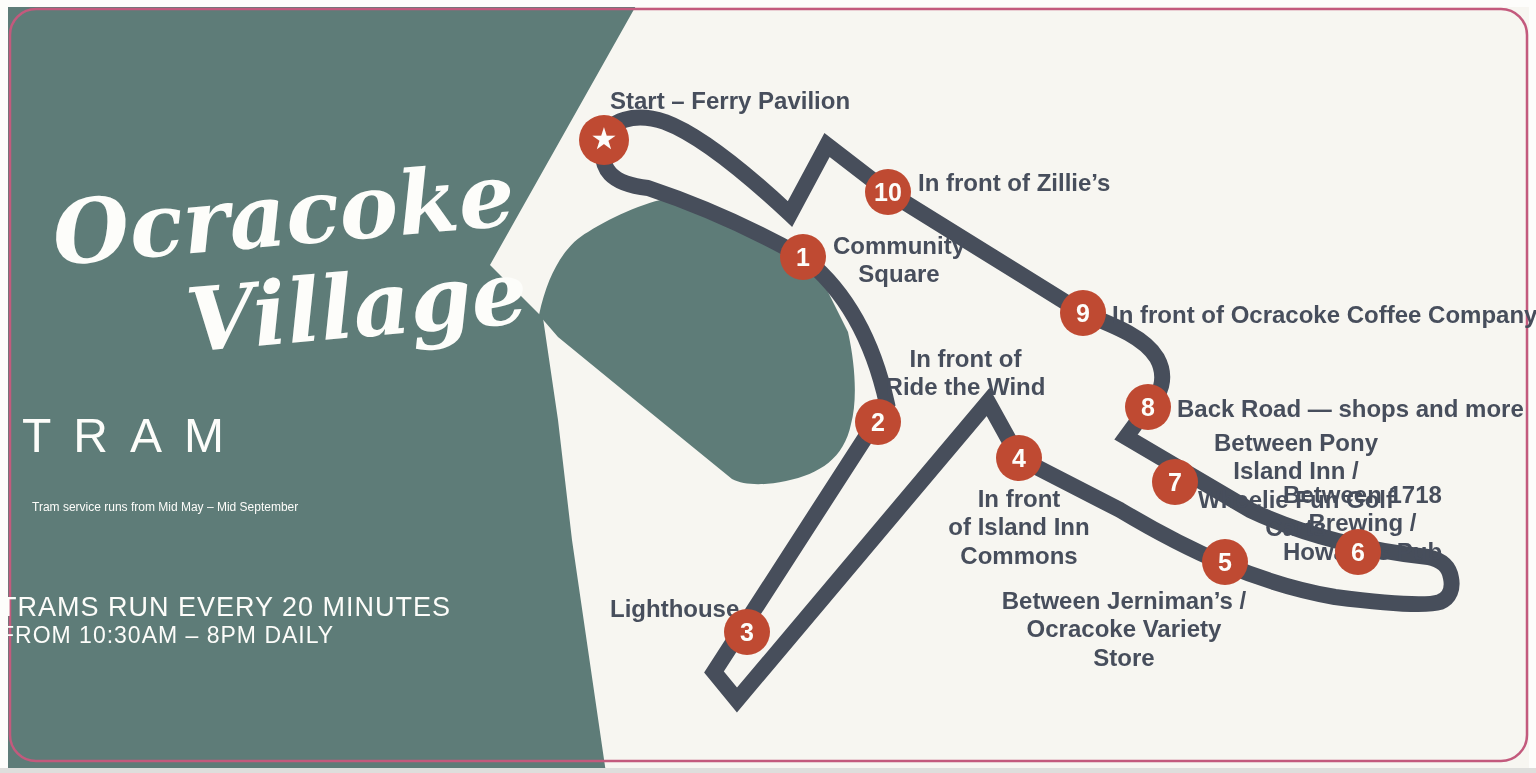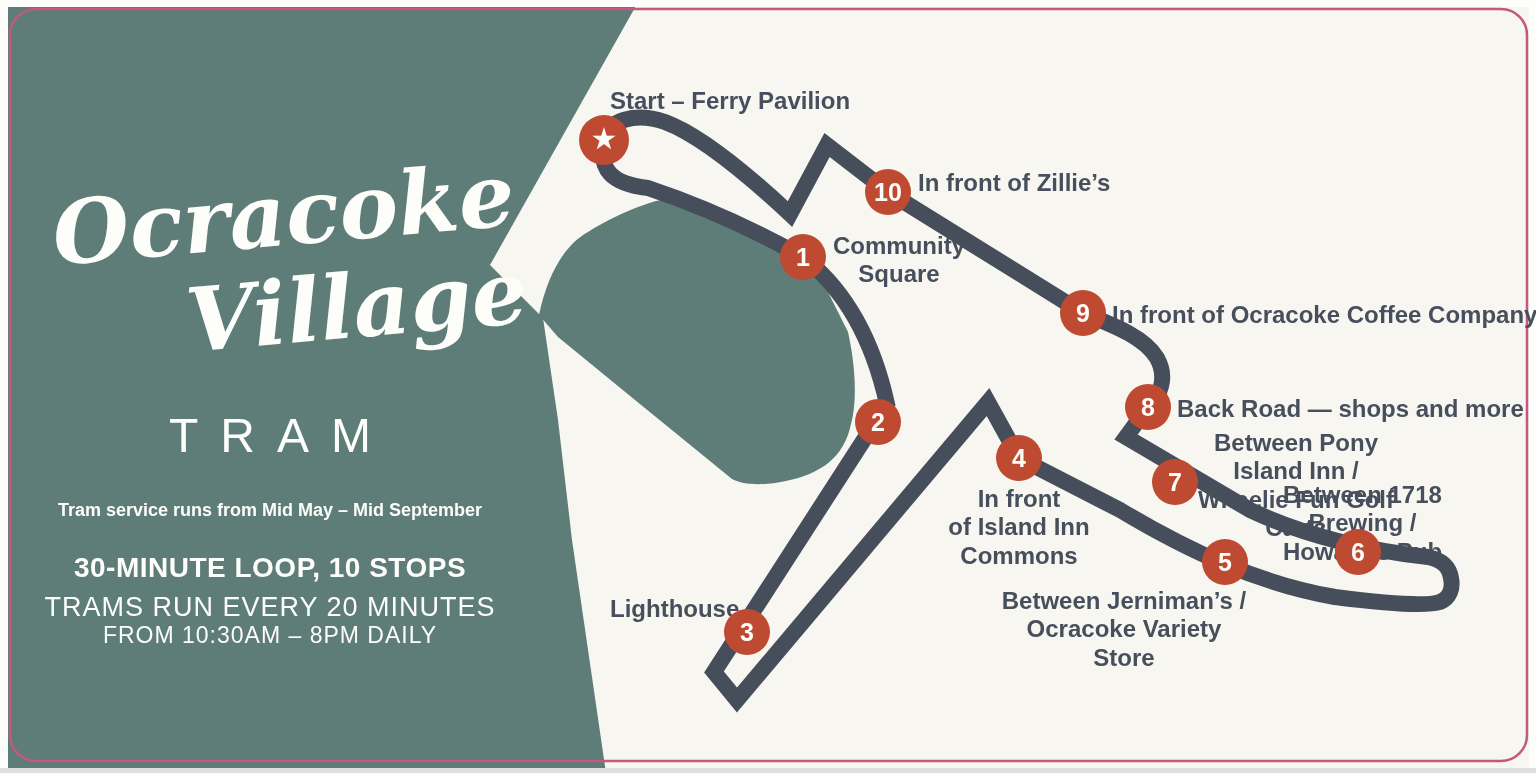--- a/index.html
+++ b/index.html
@@ -20,24 +20,24 @@
     font-style:italic;
     font-weight:bold;
     transform:rotate(-5deg);
     white-space:nowrap;
     line-height:1;
   }
   .logo-word1{left:52px;top:170px;font-size:88px;}
   .logo-word2{left:186px;top:262px;font-size:88px;}
   .panel-center{
     position:absolute;left:0;width:540px;
-    text-align:center;color:#FDFDFA;white-space:nowrap;
+    text-align:left;color:#FDFDFA;white-space:nowrap;
   }
   .tram-title{top:408px;font-size:48px;font-weight:400;letter-spacing:22px;text-indent:22px;}
-  .season-note{top:500px;font-size:18px;font-weight:700;}
+  .season-note{top:500px;font-size:12px;font-weight:400;margin-left:32px;}
   .loop-headline{top:552px;font-size:28px;font-weight:700;letter-spacing:.5px;}
   .freq-line1{top:592px;font-size:27px;font-weight:400;letter-spacing:1px;}
   .freq-line2{top:622px;font-size:23px;font-weight:400;letter-spacing:1px;}
 
   
   .lbl{
     position:absolute;
     color:#474E5C;
     font-size:24px;font-weight:700;line-height:1.18;
     white-space:nowrap;
@@ -114,31 +114,34 @@
     <rect x="1529" y="0" width="7" height="773" fill="#FDFDFB"></rect>
     <rect x="0" y="768" width="1536" height="5" fill="#DEDEDC"></rect>
 
     <rect x="10" y="9" width="1517" height="752" rx="26" ry="26" fill="none" stroke="#C35A7D" stroke-width="2.5"></rect>
   </svg>
 
   <div class="logo-word logo-word1">Ocracoke</div>
   <div class="logo-word logo-word2">Village</div>
   <div class="panel-center tram-title">TRAM</div>
   <div class="panel-center season-note">Tram service runs from Mid May – Mid September</div>
-  <div class="panel-center loop-headline">30-MINUTE LOOP, 10 STOPS</div>
   <div class="panel-center freq-line1">TRAMS RUN EVERY 20 MINUTES</div>
   <div class="panel-center freq-line2">FROM 10:30AM – 8PM DAILY</div>
 
   <div class="lbl" style="left:610px;top:87px;">Start – Ferry Pavilion</div>
 
   <div class="lbl center" style="left:824px;top:232px;width:150px;">
     <span class="ln">Community</span>
     <span class="ln">Square</span>
   </div>
 
+  <div class="lbl center" style="left:878px;top:345px;width:175px;">
+    <span class="ln">In front of</span>
+    <span class="ln">Ride the Wind</span>
+  </div>
 
   <div class="lbl right" style="left:610px;top:595px;width:104px;">
     <span class="ln">Lighthouse</span>
   </div>
 
   <div class="lbl center" style="left:1000px;top:587px;width:248px;">
     <span class="ln">Between Jerniman’s /</span>
     <span class="ln">Ocracoke Variety Store</span>
   </div>
 

